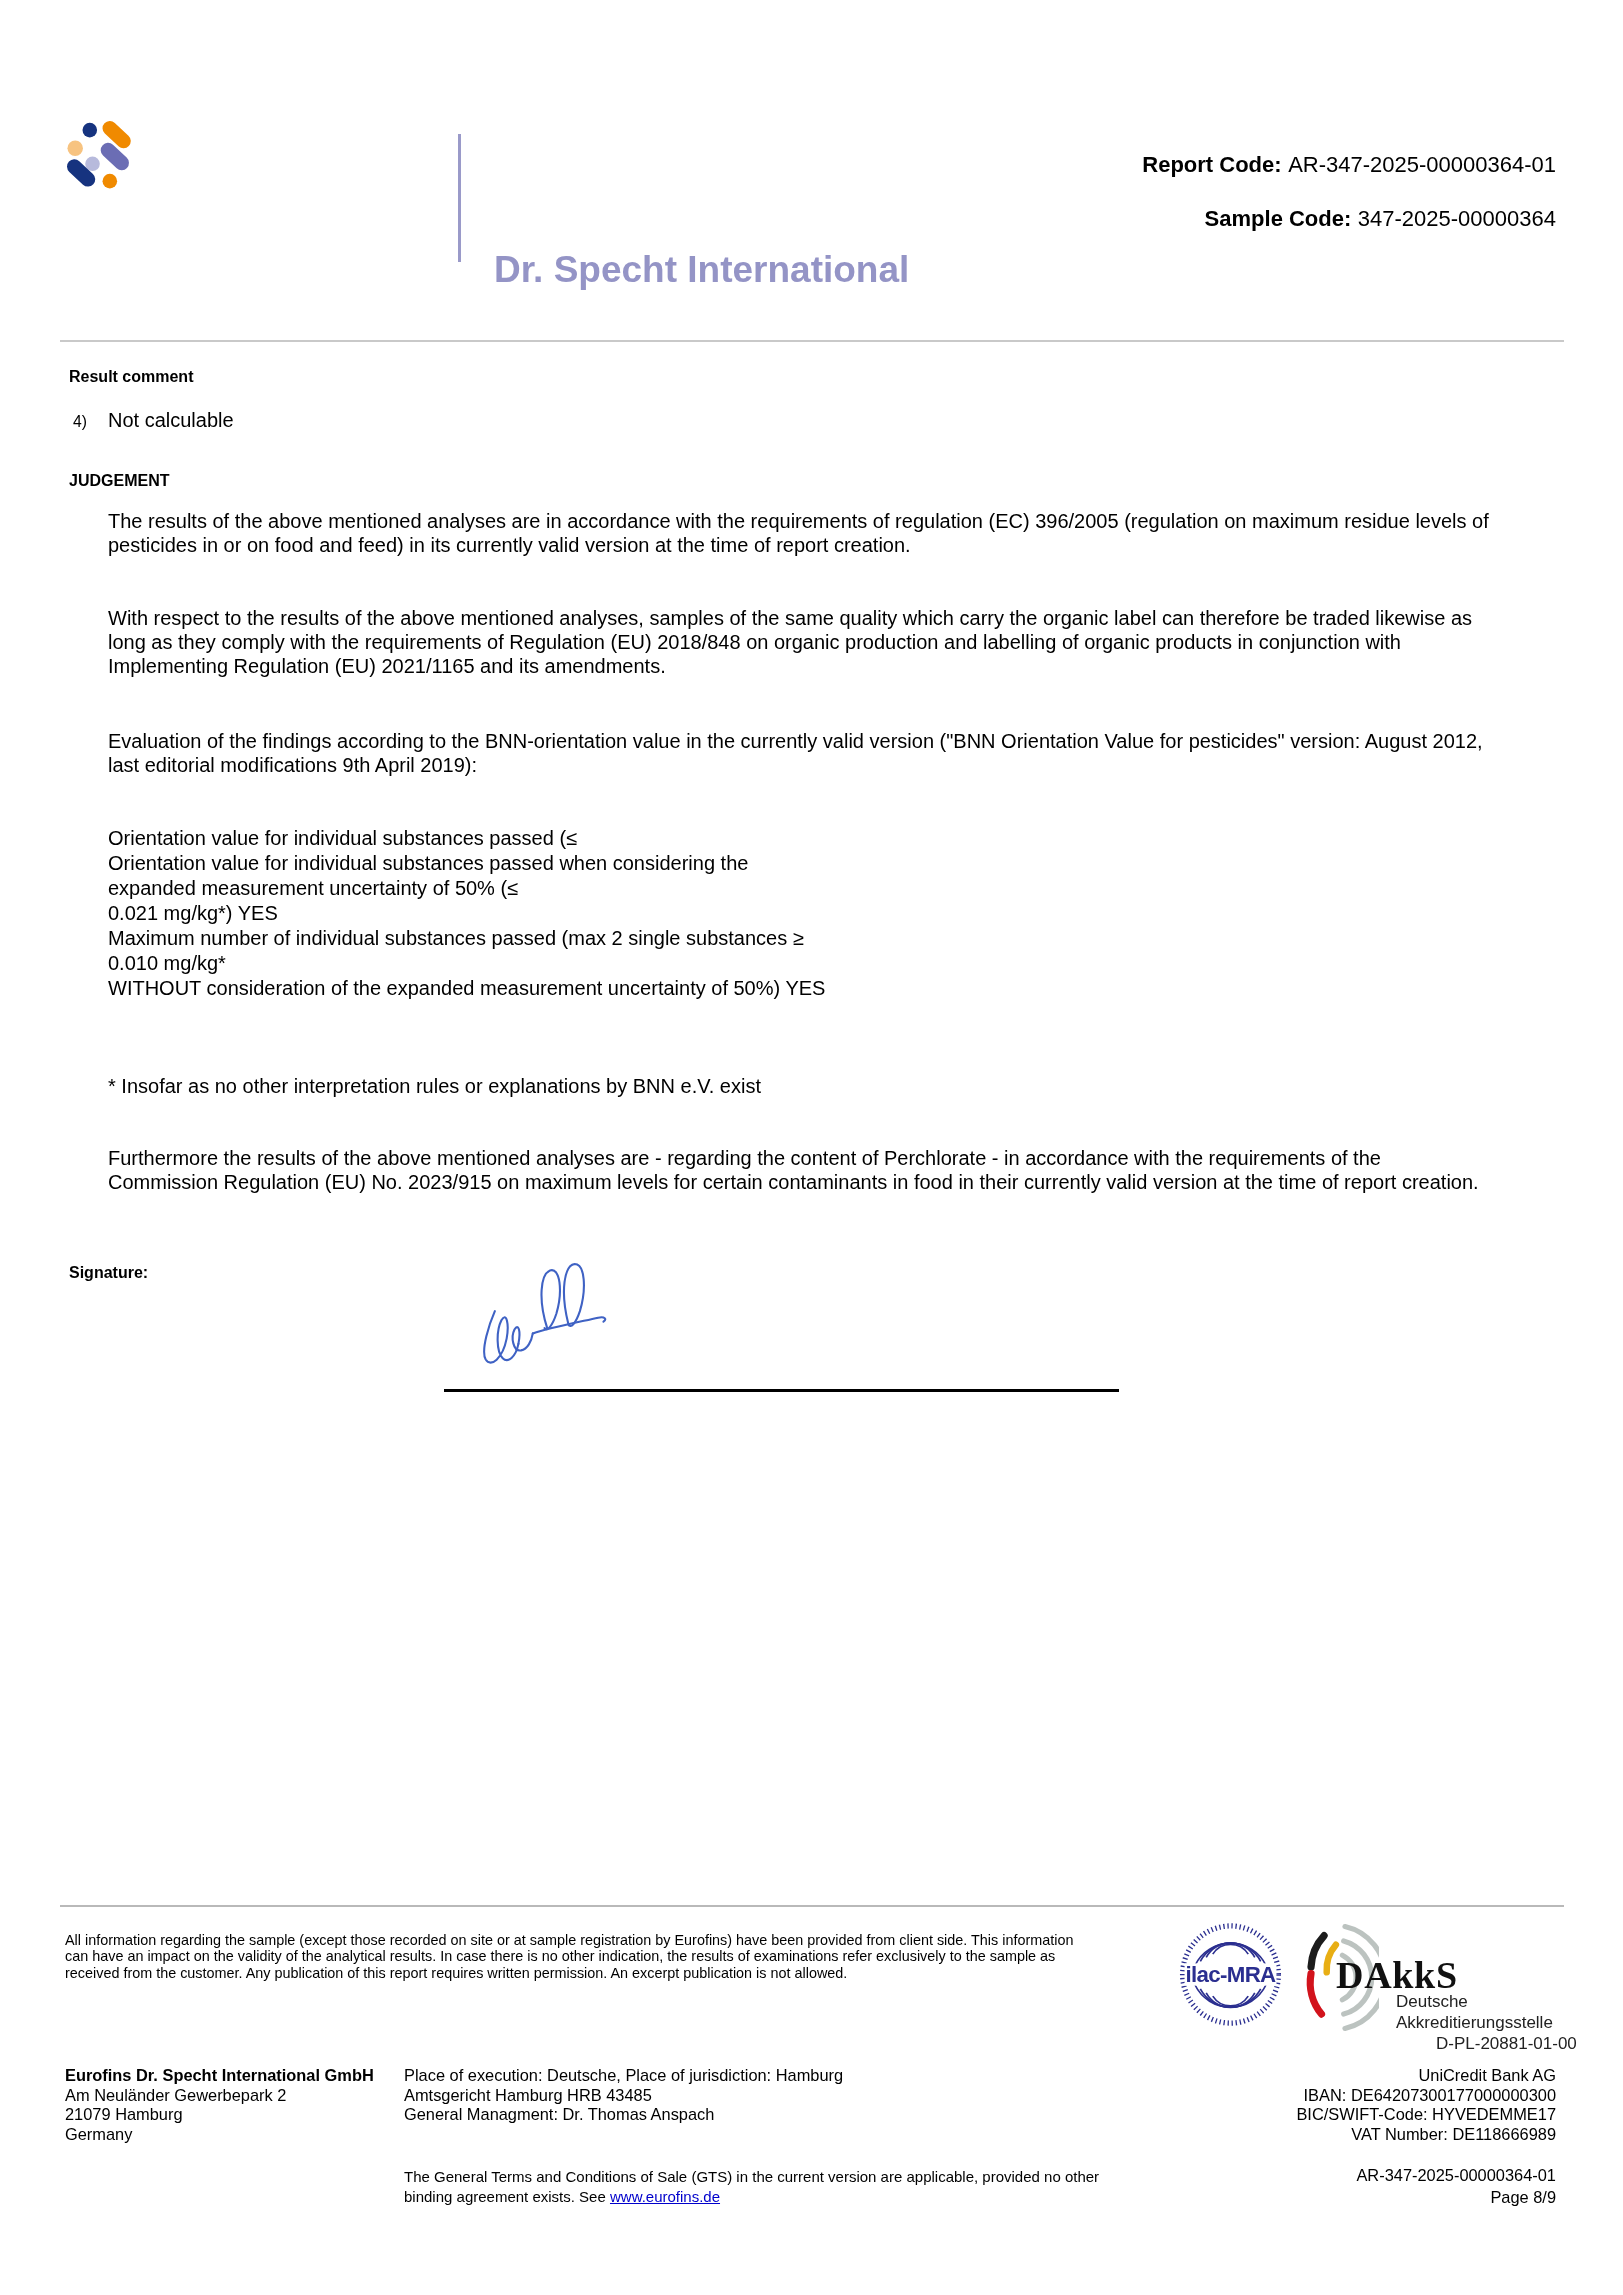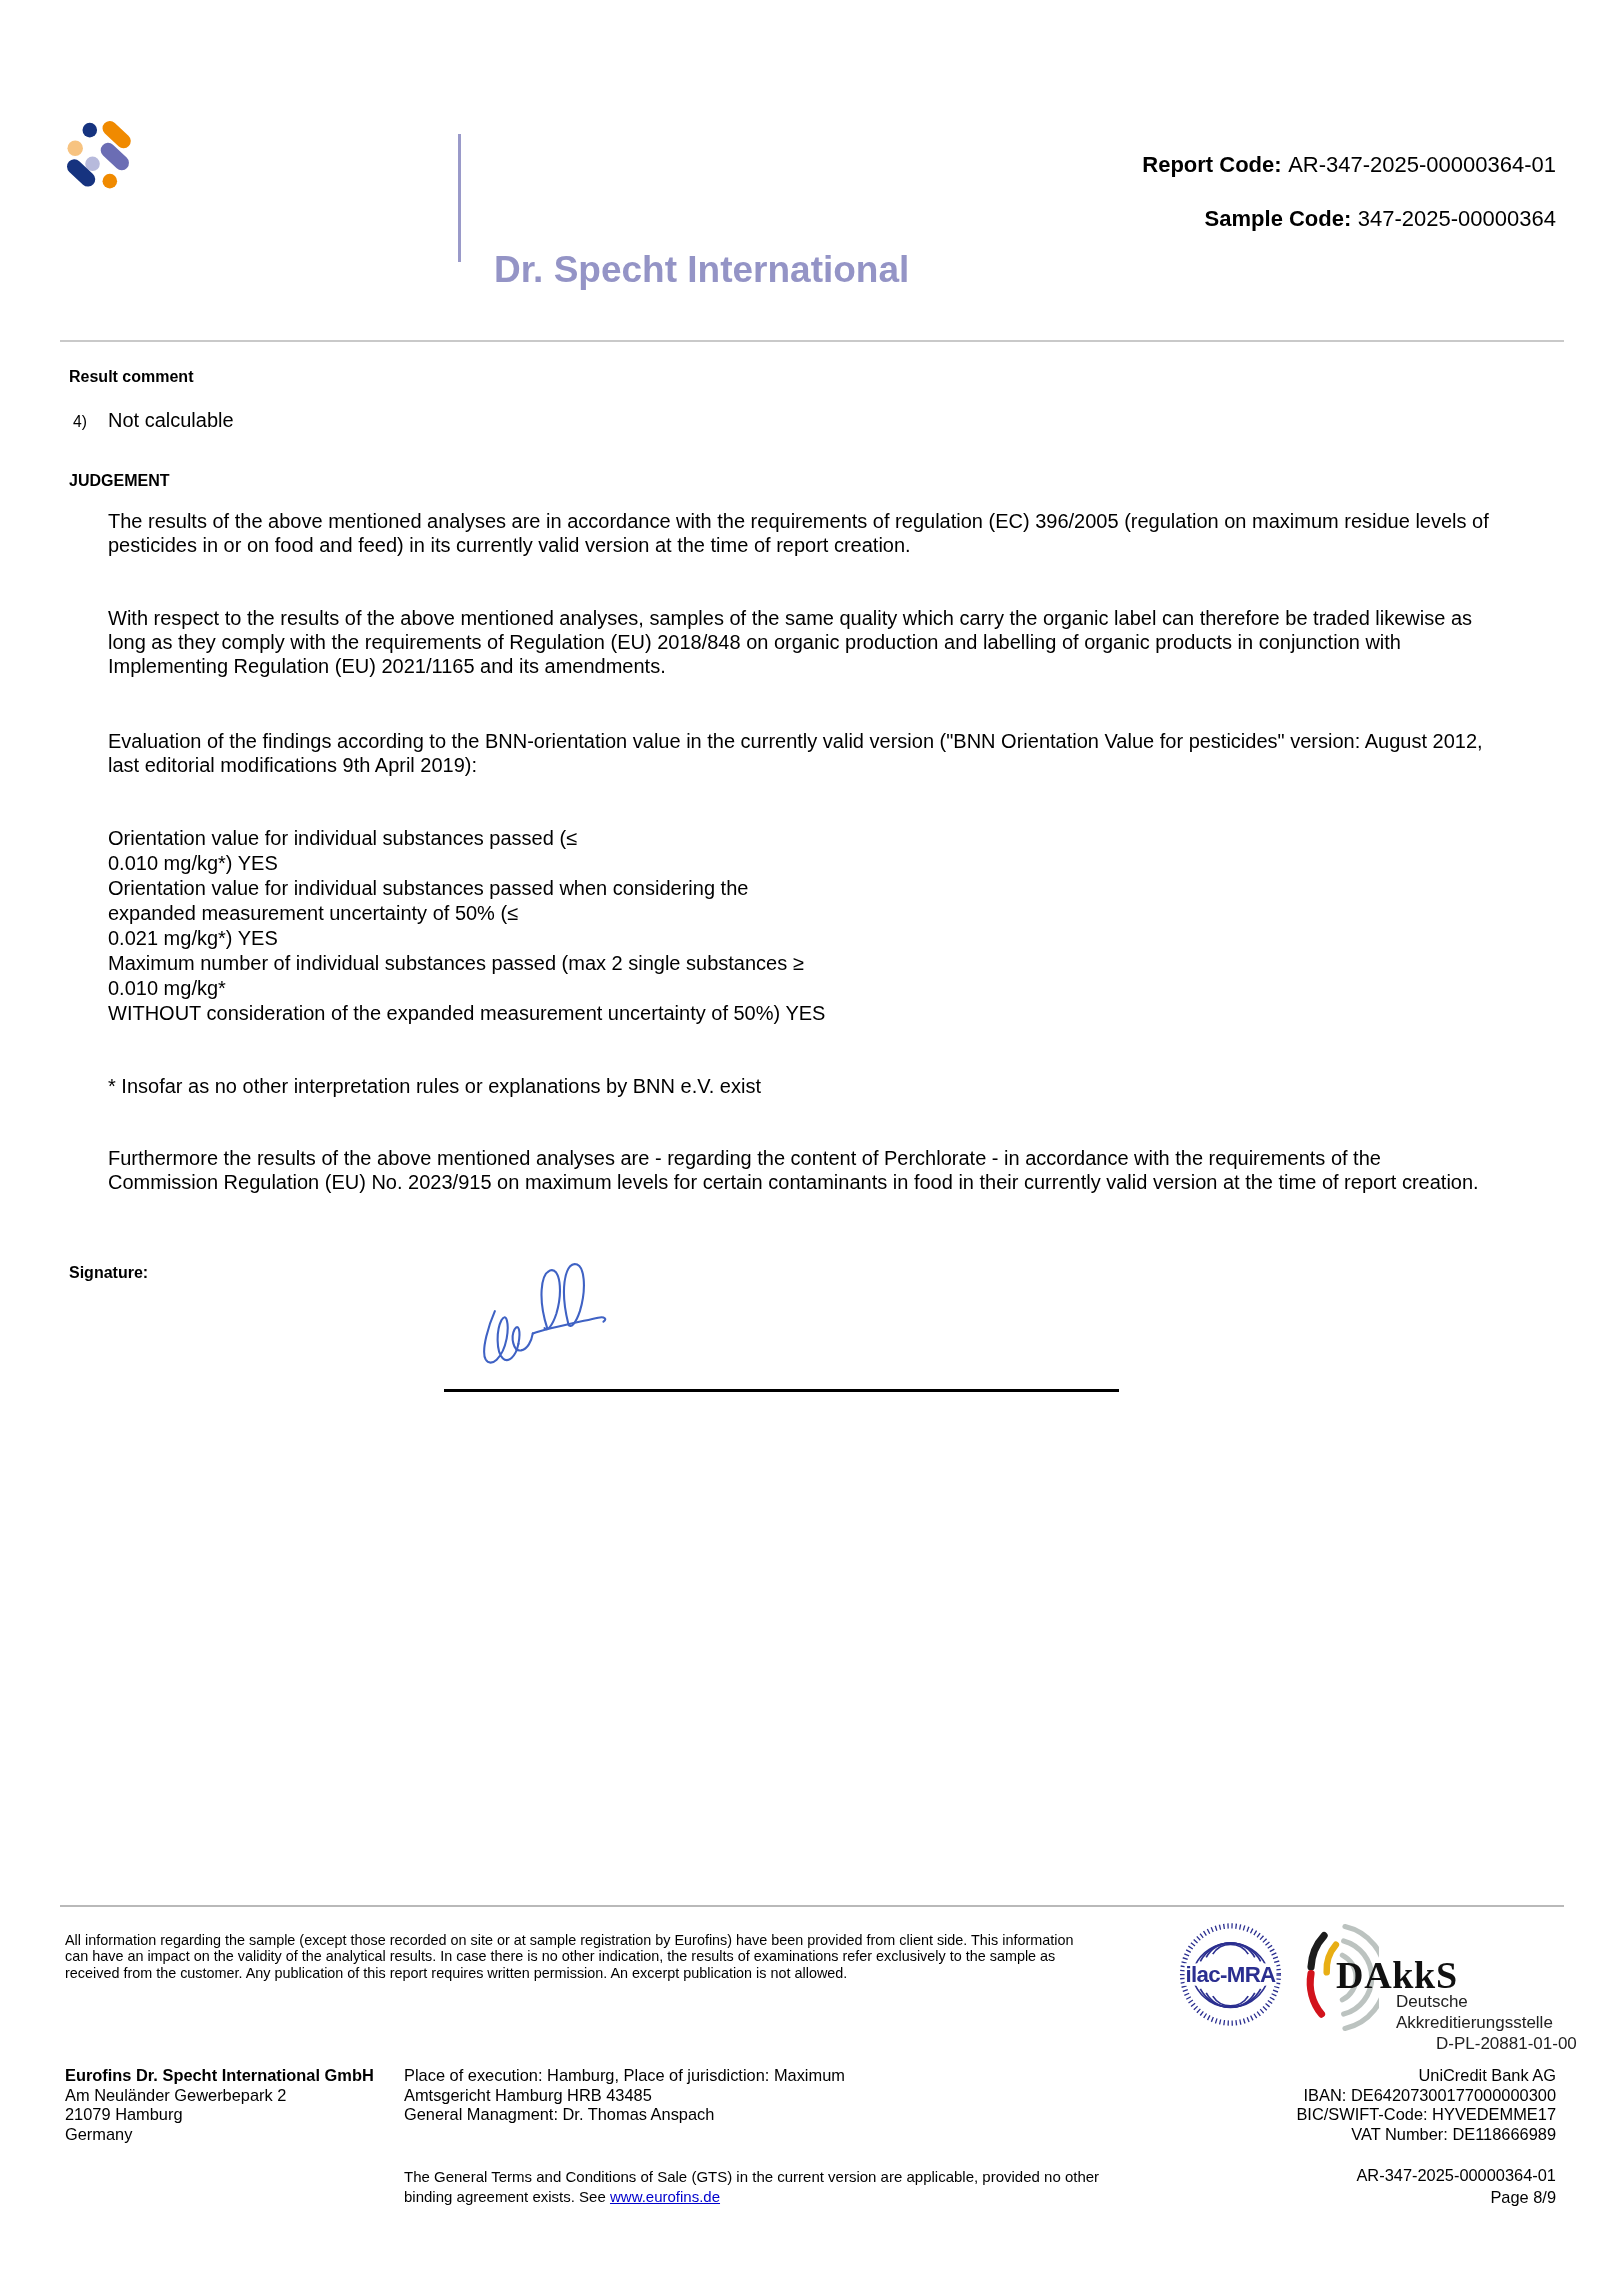--- a/index.html
+++ b/index.html
@@ -98,21 +98,20 @@
   </div>
 
   <div class="h2 judgement-title">JUDGEMENT</div>
 
   <div class="para p1">The results of the above mentioned analyses are in accordance with the requirements of regulation (EC) 396/2005 (regulation on maximum residue levels of pesticides in or on food and feed) in its currently valid version at the time of report creation.</div>
   <div class="para p2">With respect to the results of the above mentioned analyses, samples of the same quality which carry the organic label can therefore be traded likewise as long as they comply with the requirements of Regulation (EU) 2018/848 on organic production and labelling of organic products in conjunction with Implementing Regulation (EU) 2021/1165 and its amendments.</div>
   <div class="para p3">Evaluation of the findings according to the BNN-orientation value in the currently valid version ("BNN Orientation Value for pesticides" version: August 2012, last editorial modifications 9th April 2019):</div>
 
   <div class="para orientation">
     <div>Orientation value for individual substances passed (≤</div>
-    <div>0.010 mg/kg*) YES</div>
     <div>Orientation value for individual substances passed when considering the</div>
     <div>expanded measurement uncertainty of 50% (≤</div>
     <div>0.021 mg/kg*) YES</div>
     <div>Maximum number of individual substances passed (max 2 single substances ≥</div>
     <div>0.010 mg/kg*</div>
     <div>WITHOUT consideration of the expanded measurement uncertainty of 50%) YES</div>
   </div>
 
   <div class="para bnn-footnote">* Insofar as no other interpretation rules or explanations by BNN e.V. exist</div>
   <div class="para closing">Furthermore the results of the above mentioned analyses are - regarding the content of Perchlorate - in accordance with the requirements of the Commission Regulation (EU) No. 2023/915 on maximum levels for certain contaminants in food in their currently valid version at the time of report creation.</div>
@@ -166,21 +165,21 @@
   <div class="dakks-sub dakks-id">D-PL-20881-01-00</div>
 
   <div class="col-small company-col">
     <div class="bold">Eurofins Dr. Specht International GmbH</div>
     <div>Am Neuländer Gewerbepark 2</div>
     <div>21079 Hamburg</div>
     <div>Germany</div>
   </div>
 
   <div class="col-small legal-col">
-    <div>Place of execution: Hamburg, Place of jurisdiction: Maximum</div>
+    <div>Place of execution: Deutsche, Place of jurisdiction: Hamburg</div>
     <div>Amtsgericht Hamburg HRB 43485</div>
     <div>General Managment: Dr. Thomas Anspach</div>
   </div>
 
   <div class="col-small bank-col">
     <div>UniCredit Bank AG</div>
     <div>IBAN: DE64207300177000000300</div>
     <div>BIC/SWIFT-Code: HYVEDEMME17</div>
     <div>VAT Number: DE118666989</div>
   </div>

